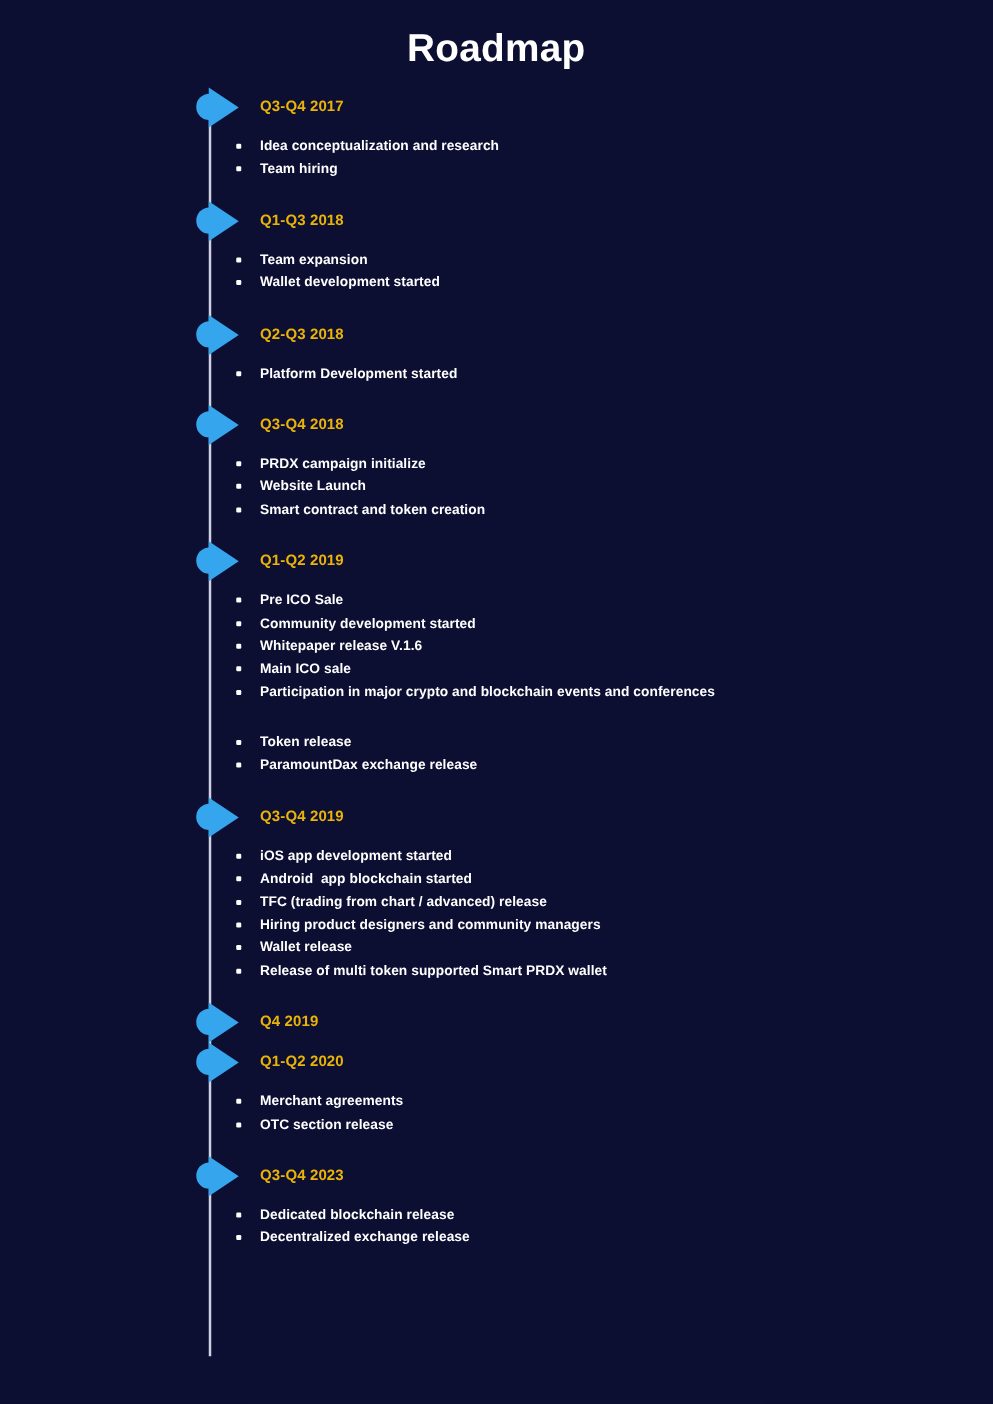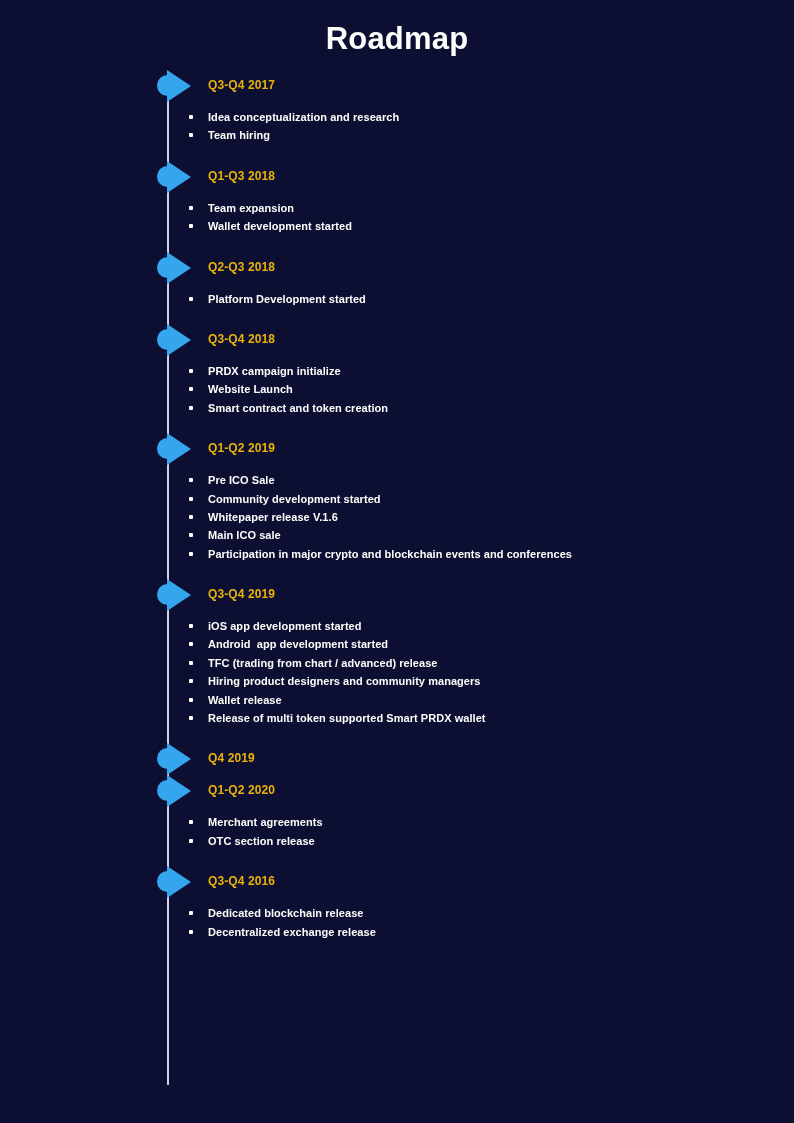--- a/index.html
+++ b/index.html
@@ -203,32 +203,36 @@
         </div>
         <ul class="phase-items">
           <li class="phase-item"><span class="bullet"></span><span>Pre ICO Sale</span></li>
           <li class="phase-item"><span class="bullet"></span><span>Community development started</span></li>
           <li class="phase-item"><span class="bullet"></span><span>Whitepaper release V.1.6</span></li>
           <li class="phase-item"><span class="bullet"></span><span>Main ICO sale</span></li>
           <li class="phase-item"><span class="bullet"></span><span>Participation in major crypto and blockchain events and conferences</span></li>
         </ul>
       </div>
       <div class="phase">
+        <ul class="phase-items">
+          <li class="phase-item"><span class="bullet"></span><span>Token release</span></li>
+          <li class="phase-item"><span class="bullet"></span><span>ParamountDax exchange release</span></li>
+        </ul>
       </div>
       <div class="phase">
         <div class="phase-head">
           <div class="phase-marker">
             <div class="marker-circle"></div>
             <div class="marker-arrow"></div>
           </div>
           <div class="phase-label">Q3-Q4 2019</div>
         </div>
         <ul class="phase-items">
           <li class="phase-item"><span class="bullet"></span><span>iOS app development started</span></li>
-          <li class="phase-item"><span class="bullet"></span><span>Android  app development started</span></li>
+          <li class="phase-item"><span class="bullet"></span><span>Android  app blockchain started</span></li>
           <li class="phase-item"><span class="bullet"></span><span>TFC (trading from chart / advanced) release</span></li>
           <li class="phase-item"><span class="bullet"></span><span>Hiring product designers and community managers</span></li>
           <li class="phase-item"><span class="bullet"></span><span>Wallet release</span></li>
           <li class="phase-item"><span class="bullet"></span><span>Release of multi token supported Smart PRDX wallet</span></li>
         </ul>
       </div>
       <div class="phase">
         <div class="phase-head">
           <div class="phase-marker">
             <div class="marker-circle"></div>
@@ -249,21 +253,21 @@
           <li class="phase-item"><span class="bullet"></span><span>Merchant agreements</span></li>
           <li class="phase-item"><span class="bullet"></span><span>OTC section release</span></li>
         </ul>
       </div>
       <div class="phase">
         <div class="phase-head">
           <div class="phase-marker">
             <div class="marker-circle"></div>
             <div class="marker-arrow"></div>
           </div>
-          <div class="phase-label">Q3-Q4 2016</div>
+          <div class="phase-label">Q3-Q4 2023</div>
         </div>
         <ul class="phase-items">
           <li class="phase-item"><span class="bullet"></span><span>Dedicated blockchain release</span></li>
           <li class="phase-item"><span class="bullet"></span><span>Decentralized exchange release</span></li>
         </ul>
       </div>
     </div>
 
 </div>
 

